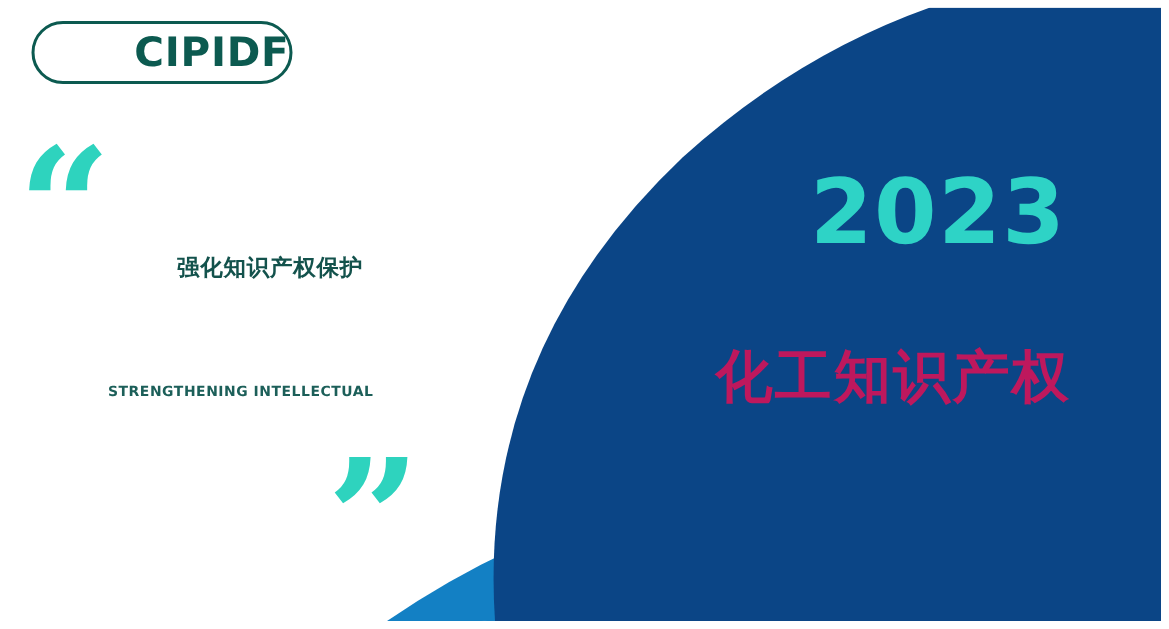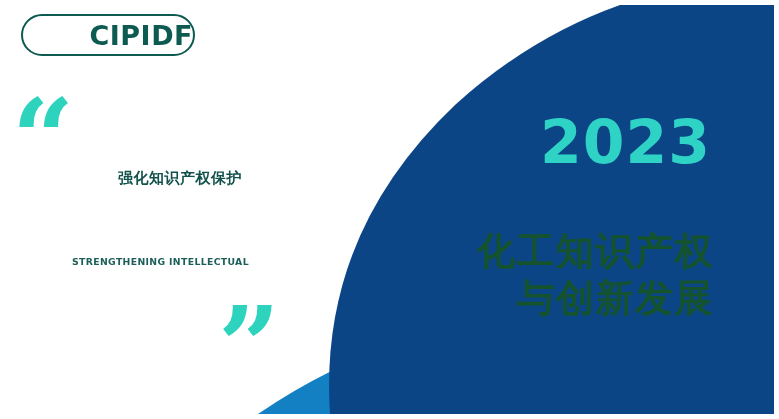--- a/index.html
+++ b/index.html
@@ -145,27 +145,27 @@
     font-weight: bold;
     font-size: 60px;
     line-height: 1;
     letter-spacing: 1px;
   }
 
   .title-cn {
     position: absolute;
     right: 37px;
     top: 228px;
-    color: #14532d;
+    color: #be185d;
     font-family: "DejaVu Sans", sans-serif;
     font-weight: bold;
     font-size: 38px;
     line-height: 1.23;
     letter-spacing: 1.5px;
-    text-align: right;
+    text-align: left;
   }
   .title-cn span { display: block; }
 </style>
 </head>
 <body>
 
 <div class="banner">
 
   <div class="blue-panel">
     <svg viewBox="0 0 774 409" xmlns="http://www.w3.org/2000/svg" aria-hidden="true">
@@ -207,18 +207,17 @@
     <div class="quote-close">”</div>
 
   </div>
 
   <div class="right-block">
 
     <div class="year">2023</div>
 
     <div class="title-cn">
       <span>化工知识产权</span>
-      <span>与创新发展</span>
     </div>
 
   </div>
 
 </div>
 
 </body></html>

